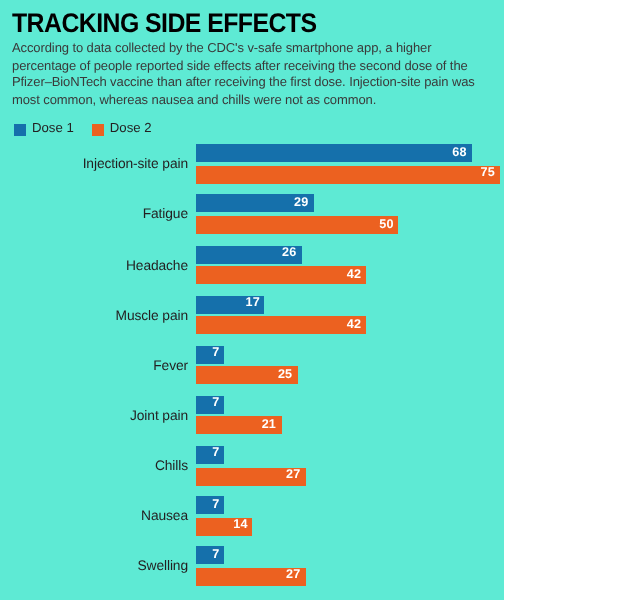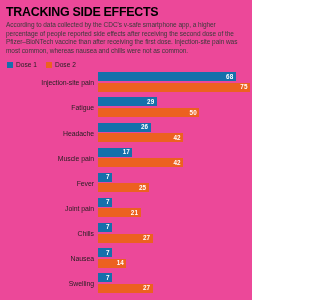--- a/index.html
+++ b/index.html
@@ -15,21 +15,21 @@
     color: #231f20;
     -webkit-font-smoothing: antialiased;
   }
 
   #page {
     position: relative;
     width: 252px;
     height: 300px;
     box-sizing: border-box;
     padding: 5px 6px 0 6px;
-    background: #ec4899;
+    background: #5eead4;
   }
 
   
   .title {
     font-family: "Liberation Sans Narrow", "Liberation Sans", sans-serif;
     font-weight: bold;
     font-size: 13.5px;
     letter-spacing: -0.3px;
     line-height: 14px;
     color: #000000;

